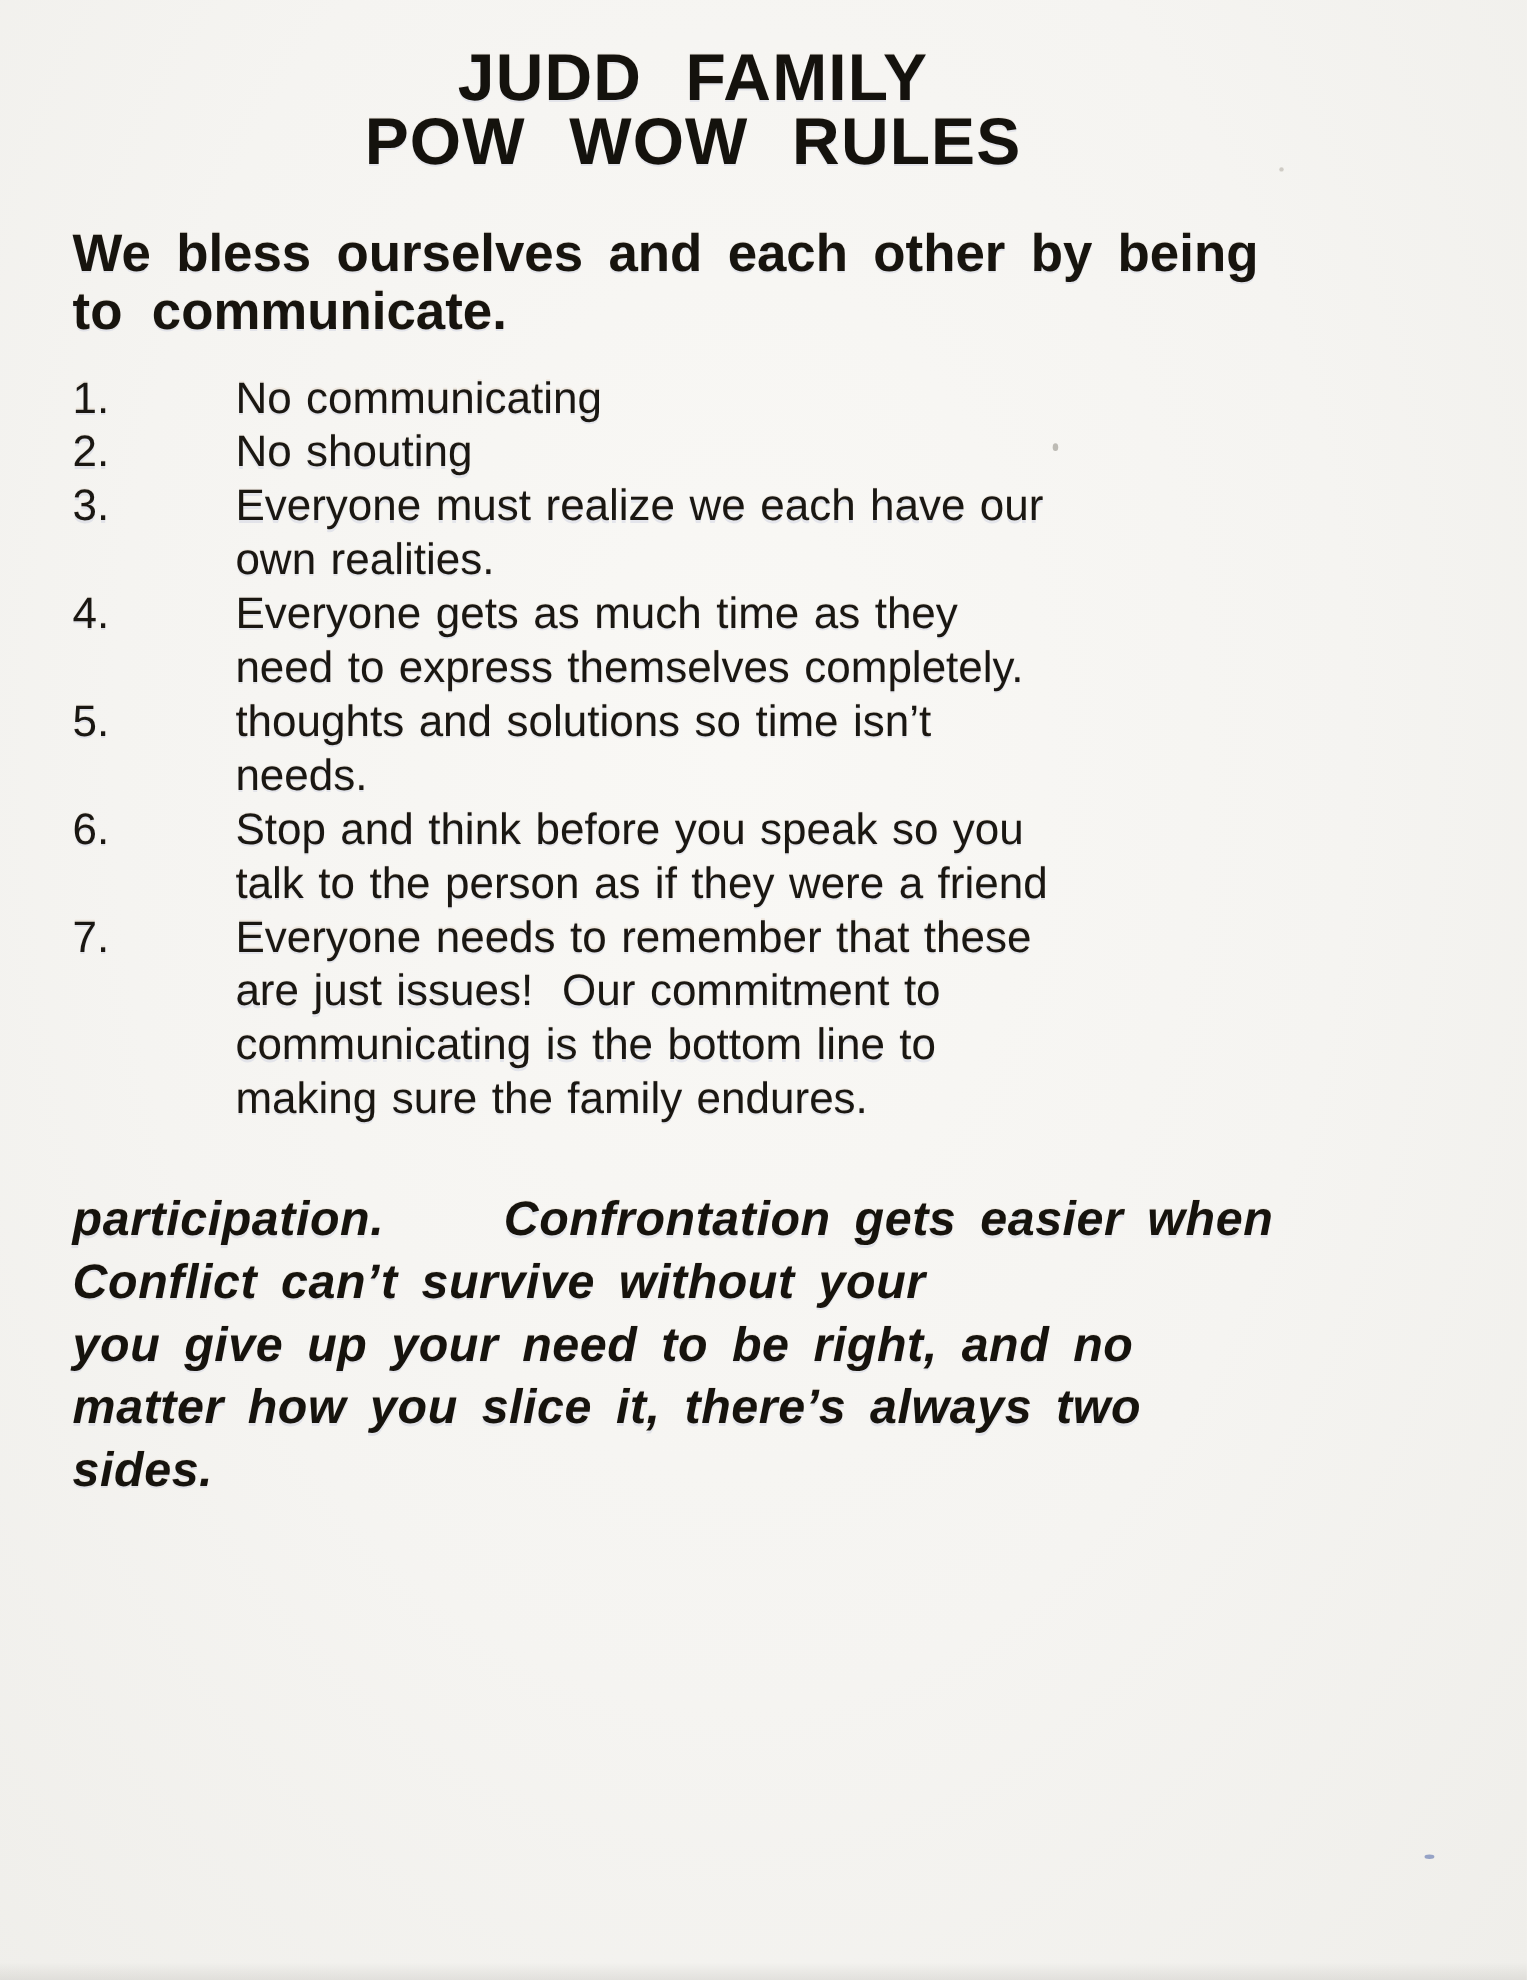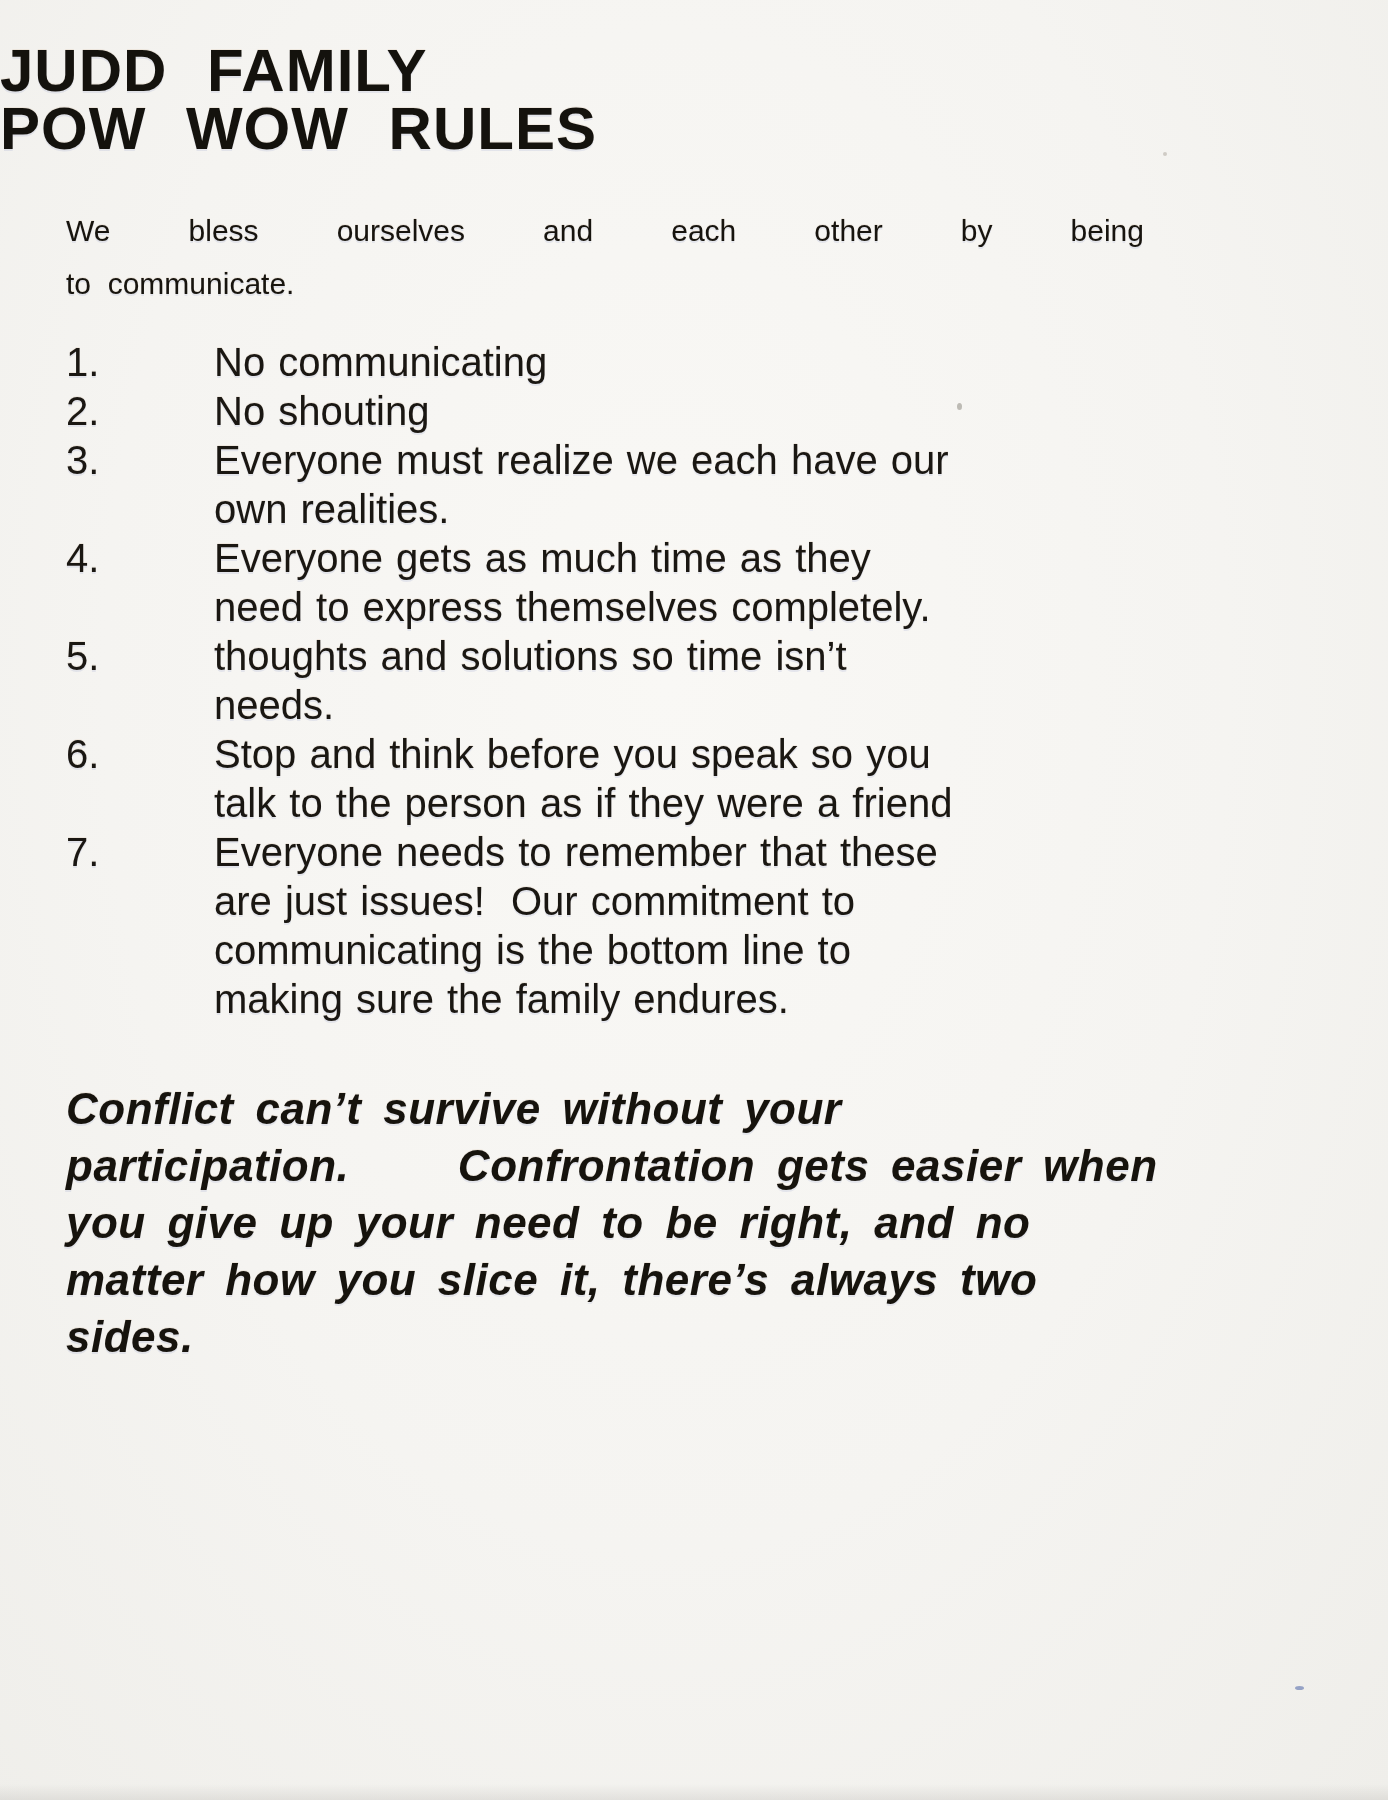--- a/index.html
+++ b/index.html
@@ -19,35 +19,35 @@
       linear-gradient(to top, rgba(186,184,179,0.30), rgba(186,184,179,0) 16px),
       radial-gradient(ellipse at 48% 38%, #f9f8f5 0%, #f5f4f1 55%, #efeeea 100%);
   }
   .fringe {
     text-shadow: 0 2px 0 rgba(55,75,165,0.10), 0 -1px 0 rgba(165,105,30,0.09);
   }
 
   
   .title-wrap {
     padding-right: 128px;
-    text-align: left;
+    text-align: center;
     font-weight: 700;
     font-size: 60px;
     line-height: 58px;
     letter-spacing: 1px;
     word-spacing: 22px;
     color: #14120d;
   }
 
   
   .intro {
     margin: 46px 0 0 66px;
     width: 1078px;
-    font-weight: 400;
-    font-size: 30px;
+    font-weight: 700;
+    font-size: 48px;
     line-height: 53px;
     color: #17140e;
   }
   .intro-line { text-align: justify; text-align-last: justify; }
   .intro-line.last { text-align: justify; text-align-last: left; white-space: pre; }
 
   
   .rules {
     margin: 28px 0 0 66px;
     font-weight: 400;
@@ -152,22 +152,22 @@
         <div class="line">Everyone needs to remember that these</div>
         <div class="line">are just issues!  Our commitment to</div>
         <div class="line">communicating is the bottom line to</div>
         <div class="line">making sure the family endures.</div>
       </div>
     </div>
 
   </div>
 
   <div class="closing fringe">
+    <div class="line">participation.     Confrontation gets easier when</div>
     <div class="line">Conflict can’t survive without your</div>
-    <div class="line">participation.     Confrontation gets easier when</div>
     <div class="line">you give up your need to be right, and no</div>
     <div class="line">matter how you slice it, there’s always two</div>
     <div class="line">sides.</div>
   </div>
 
   <div class="speck s1"></div>
   <div class="speck s2"></div>
   <div class="speck s3"></div>
 
 </div>

